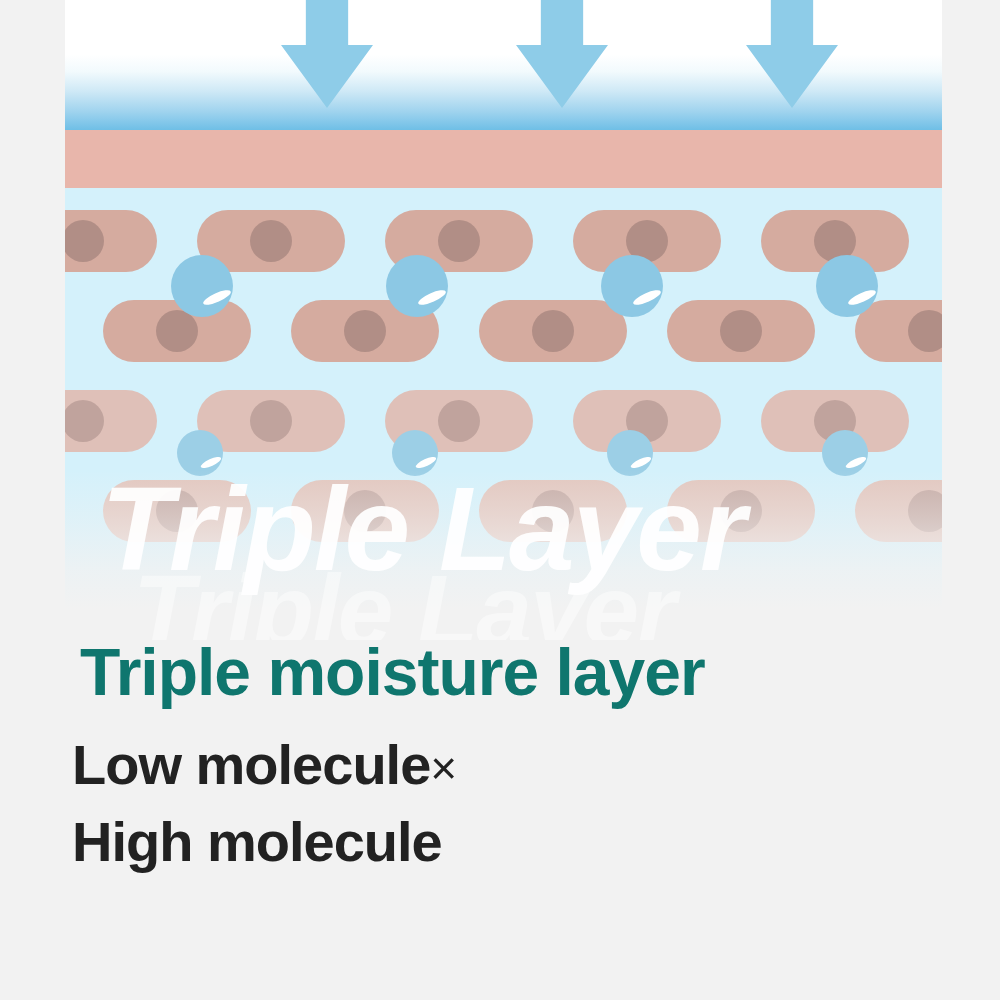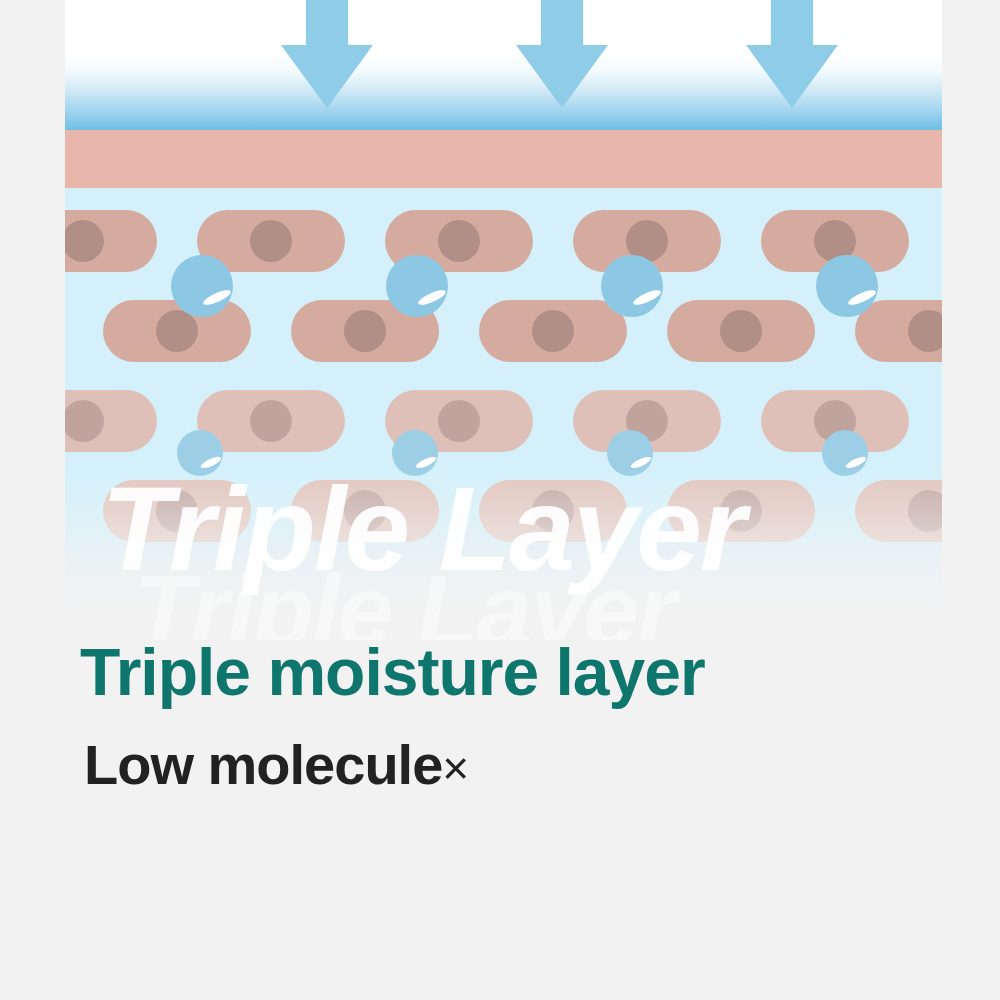--- a/index.html
+++ b/index.html
@@ -185,21 +185,21 @@
     letter-spacing: -1px;
     line-height: 1.12;
     margin: 0 0 16px 8px;
   }
   .bullet {
     font-size: 56px;
     font-weight: bold;
     color: #222222;
     letter-spacing: -1px;
     line-height: 1.38;
-    margin: 12px;
+    margin: 0;
     white-space: nowrap;
   }
   .times {
     font-weight: normal;
     font-size: 46px;
   }
 </style>
 </head>
 <body>
 
@@ -294,15 +294,18 @@
     <div class="watermark">Triple Layer</div>
     <div class="watermark-echo">Triple Layer</div>
   </div>
 
   <div id="text-block">
     <div class="headline">Triple moisture layer</div>
 
     <div class="bullet">
       <span>Low molecule</span><span class="times">×</span>
     </div>
+    <div class="bullet">
+      <span>High molecule</span><span class="times"></span>
+    </div>
   </div>
 
 </div>
 
 </body></html>

